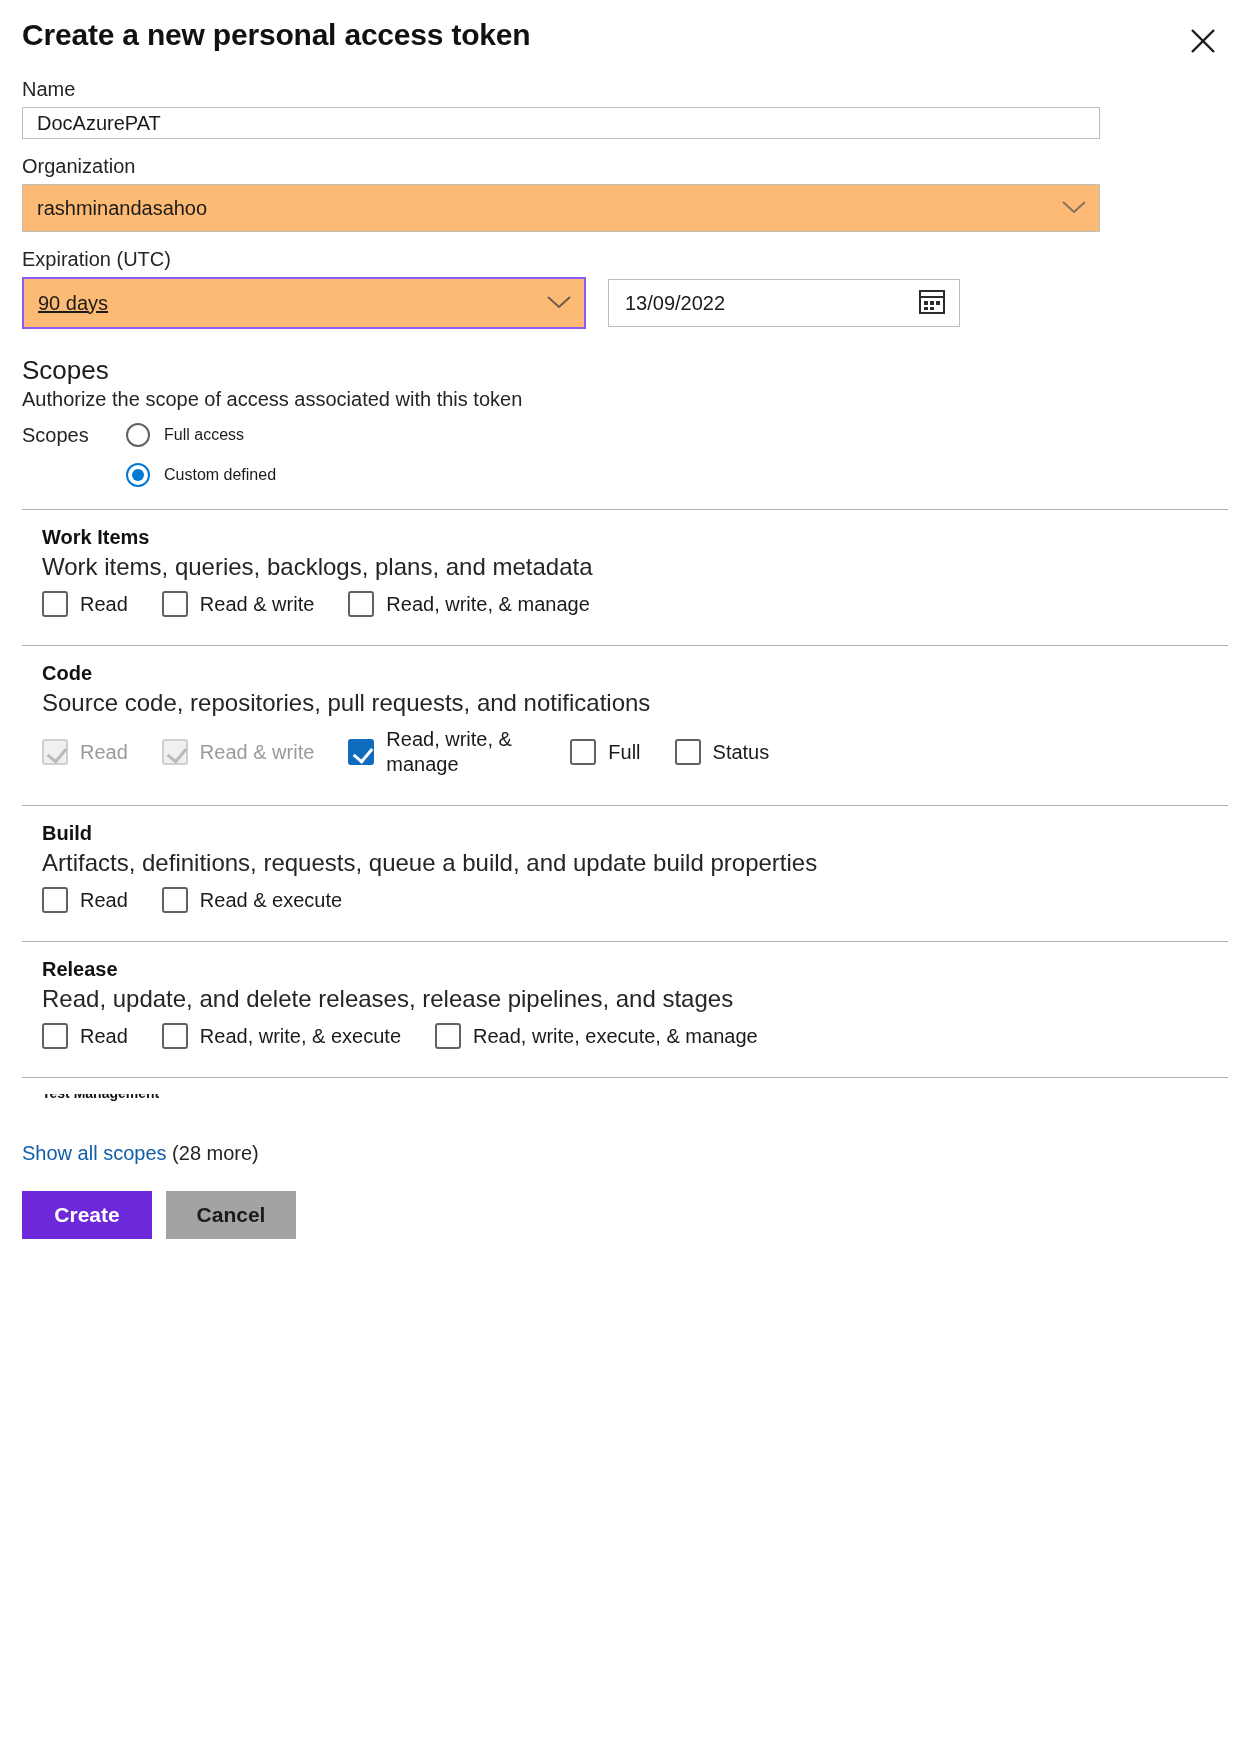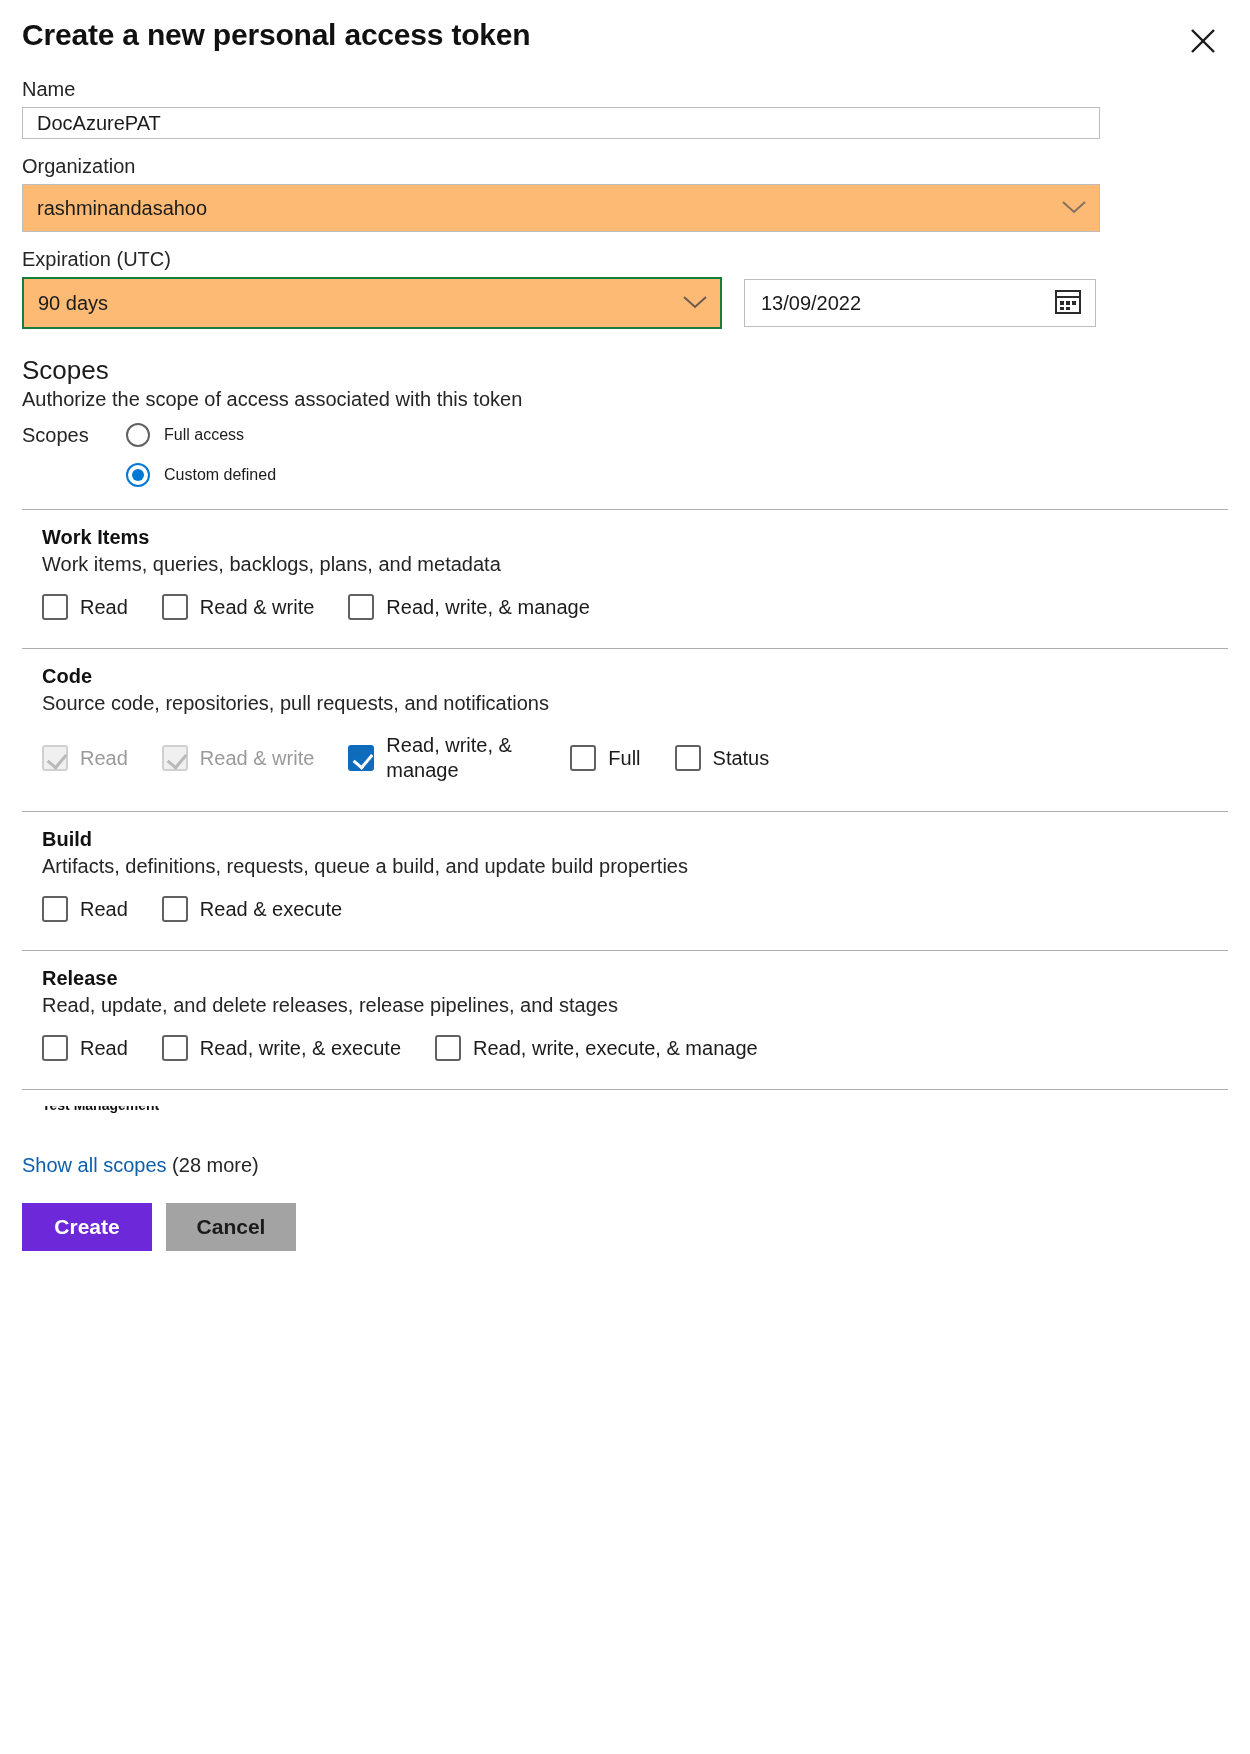--- a/index.html
+++ b/index.html
@@ -74,23 +74,24 @@
     padding: 0 12px 0 14px;
     font-size: 20px;
     color: #1b1b1b;
   }
   .row {
     display: flex;
     align-items: center;
     gap: 22px;
   }
   .select-box.expiry {
-    width: 700px;
-    border: 2px solid #15803d;
+    width: 564px;
+    border: 2px solid #8b5cf6;
     height: 52px;
+    text-decoration: underline;
   }
   .date-box {
     width: 352px;
     height: 48px;
     border: 1px solid #bdbdbd;
     background: #fff;
     display: flex;
     align-items: center;
     justify-content: space-between;
     padding: 0 12px 0 16px;
@@ -154,28 +155,28 @@
   }
   .scope-block {
     padding: 16px 0 14px 20px;
   }
   .scope-name {
     font-size: 20px;
     font-weight: bold;
     color: #111;
   }
   .scope-desc {
-    font-size: 20px;
+    font-size: 24px;
     color: #252525;
     margin-top: 4px;
   }
   .cb-row {
     display: flex;
     align-items: center;
-    margin-top: 18px;
+    margin-top: 10px;
   }
   .cb-item {
     display: flex;
     align-items: center;
     margin-right: 34px;
   }
   .cb {
     width: 26px; height: 26px;
     border: 2px solid #616161;
     border-radius: 3px;

